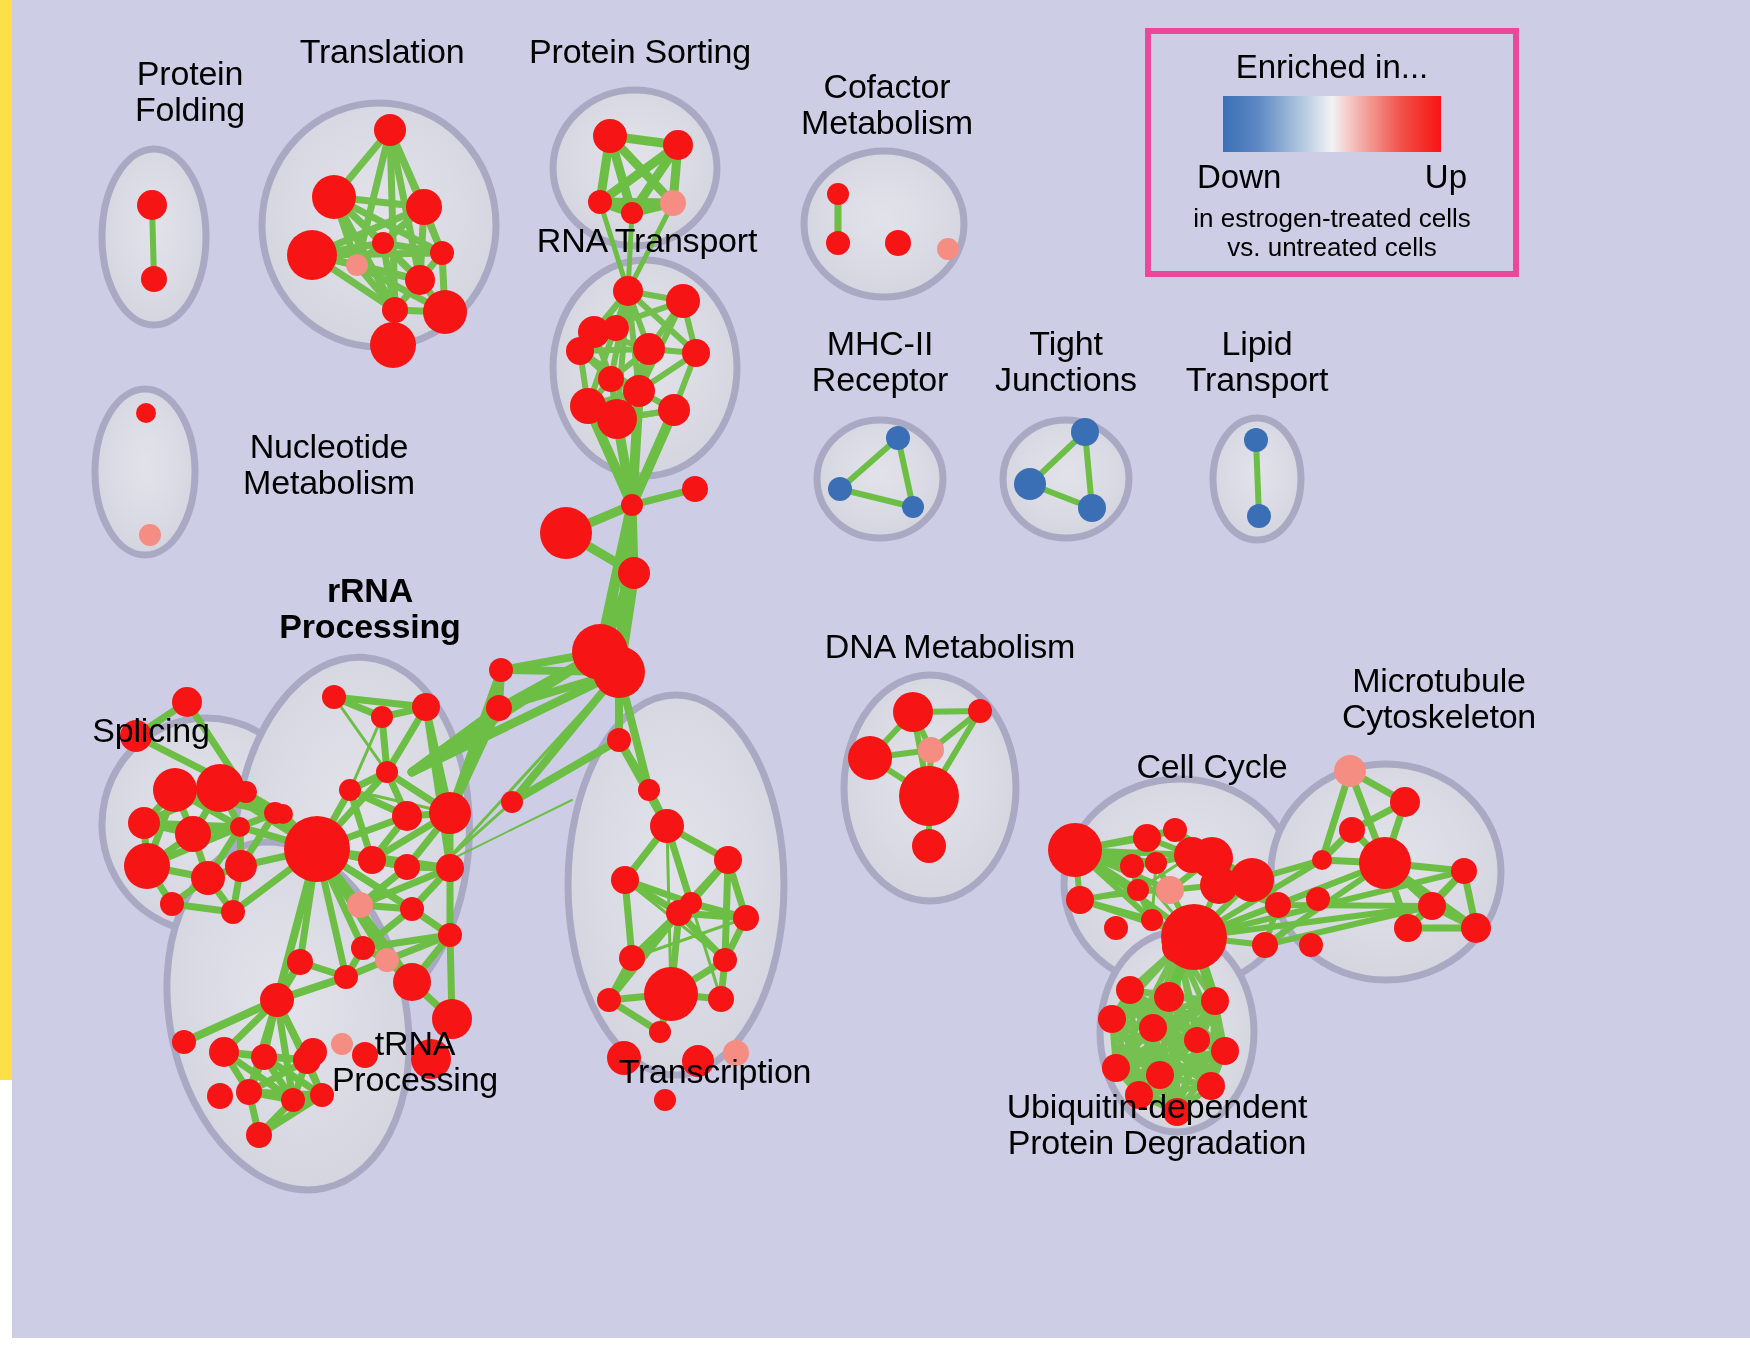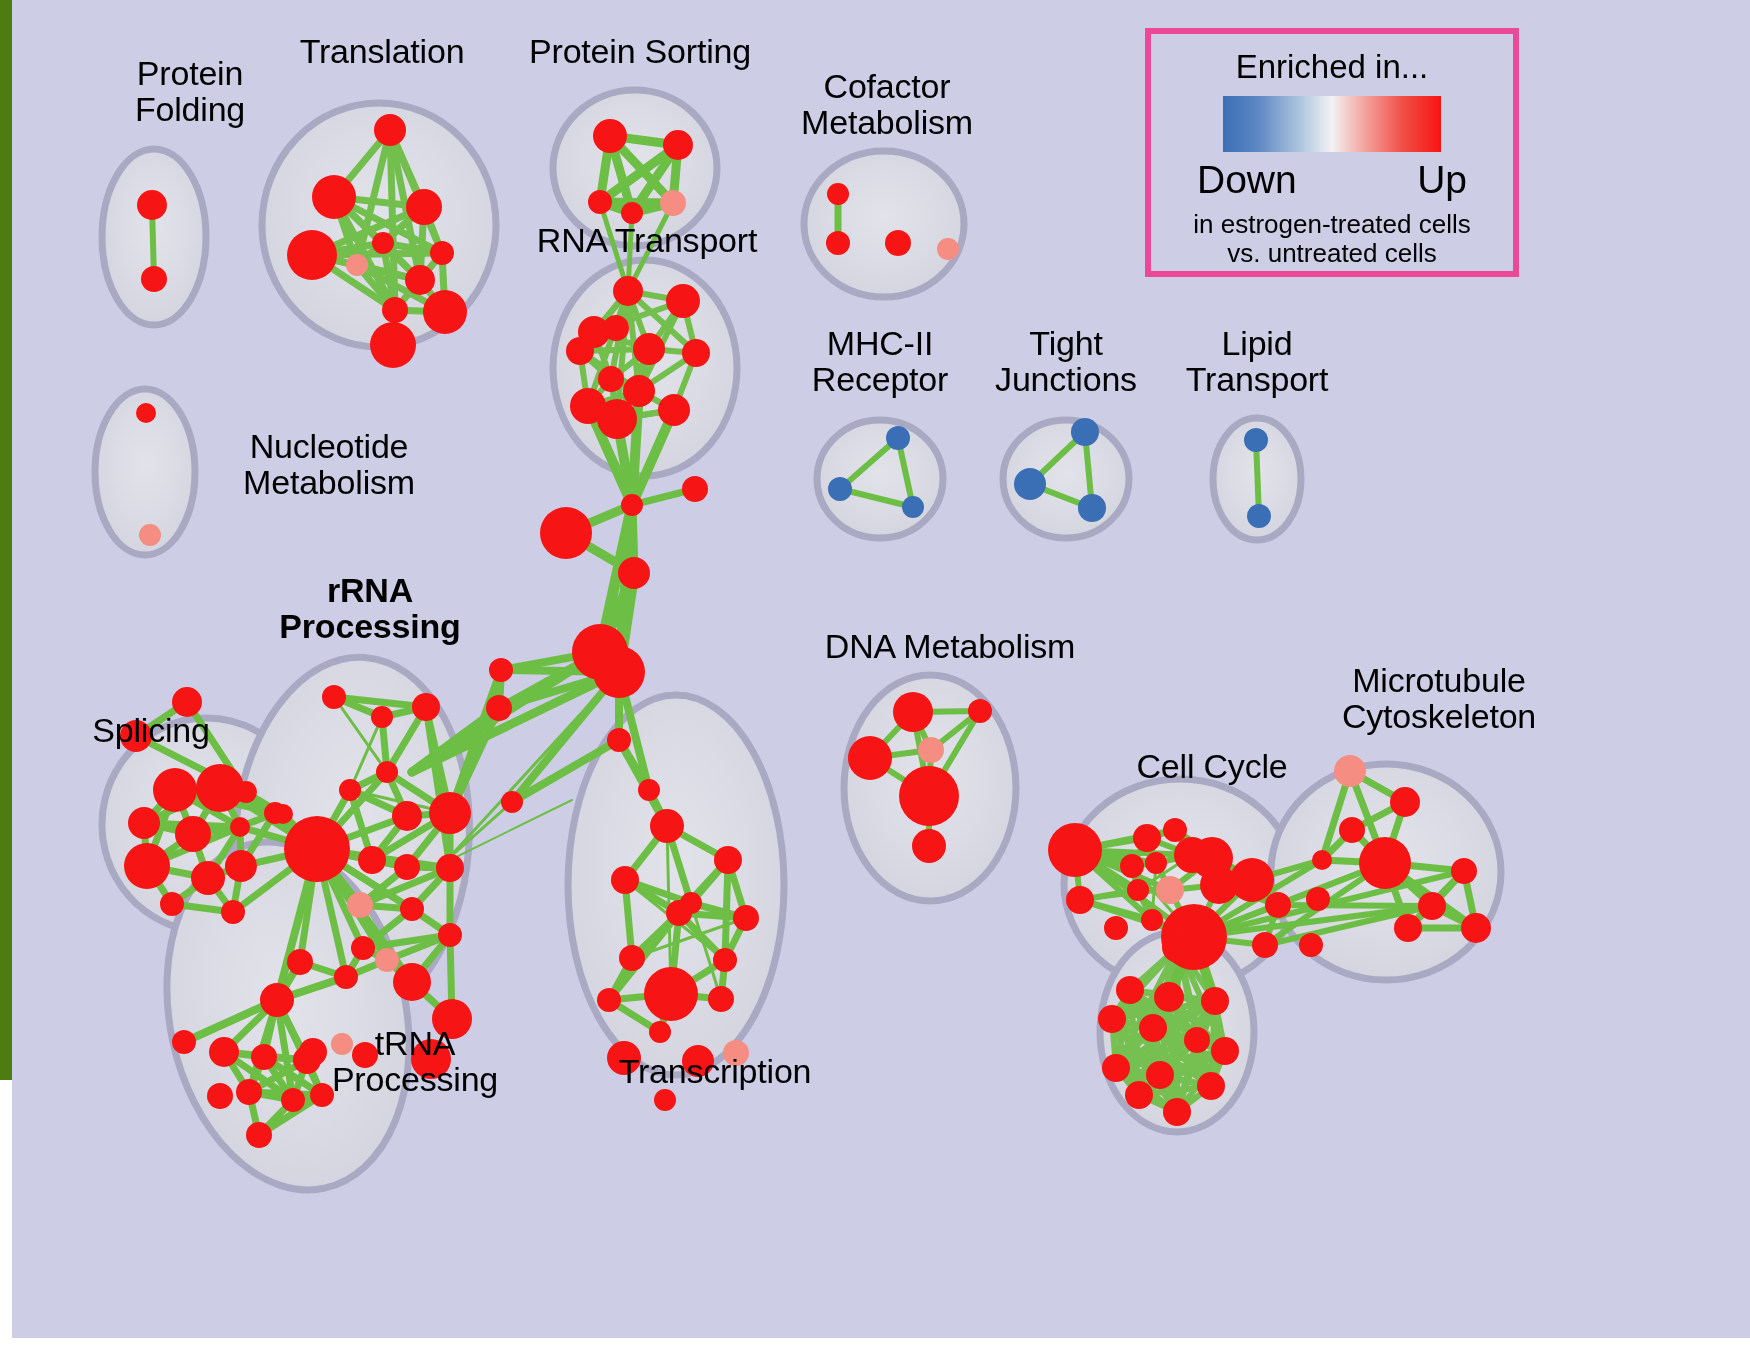--- a/index.html
+++ b/index.html
@@ -1,31 +1,31 @@
 <!DOCTYPE html>
 <html><head>
 <meta charset="utf-8">
 <style>
   html,body{margin:0;padding:0;background:#ffffff;}
   body{width:1750px;height:1360px;overflow:hidden;
        font-family:"Liberation Sans","DejaVu Sans",sans-serif;}
-  #stage{position:relative;width:1750px;height:1080px;background:#4d7c0f;}
+  #stage{position:relative;width:1750px;height:1080px;background:#fde047;}
   #canvasWrap{position:absolute;left:12px;top:0px;width:1738px;height:1338px;
               background:#cdcee6;overflow:hidden;}
   svg#net{position:absolute;left:0;top:0;width:1738px;height:1338px;display:block;}
   .clbl{position:absolute;color:#000;font-size:34px;line-height:1.06;
         text-align:center;white-space:pre;font-family:"Liberation Sans","DejaVu Sans",sans-serif;
         letter-spacing:-0.2px;}
   #legend{position:absolute;left:1133px;top:28px;width:374px;height:249px;
           background:#cdcee6;border:6px solid #ec4899;box-sizing:border-box;
           display:flex;flex-direction:column;align-items:center;}
   #legend .ttl{font-size:33px;color:#000;margin-top:14px;}
   #legend .bar{width:218px;height:56px;margin-top:10px;
         background:linear-gradient(to right,#3b6fb5 0%,#5d88c4 16%,#a8c1dd 34%,#f2f2f4 50%,#f4b3ae 62%,#f05048 82%,#f71414 100%);}
-  #legend .ends{width:270px;display:flex;justify-content:space-between;margin-top:6px;font-size:39px;}
+  #legend .ends{width:270px;display:flex;justify-content:space-between;margin-top:6px;font-size:33px;}
   #legend .sub{font-size:26px;line-height:1.12;text-align:center;margin-top:8px;}
 </style>
 </head>
 <body>
 
 <div id="stage">
   <div id="canvasWrap">
 
     <svg id="net" viewBox="0 0 1738 1338">
       <defs>
@@ -798,20 +798,22 @@
     <div class="clbl" style="left:44px;top:712px;width:190px;text-align:center;">Splicing</div>
     <div class="clbl" style="left:249px;top:572px;width:218px;font-weight:bold;">rRNA
 Processing</div>
     <div class="clbl" style="left:292px;top:1025px;width:222px;">tRNA
 Processing</div>
     <div class="clbl" style="left:558px;top:1053px;width:290px;">Transcription</div>
     <div class="clbl" style="left:790px;top:628px;width:296px;text-align:center;">DNA Metabolism</div>
     <div class="clbl" style="left:1085px;top:748px;width:230px;">Cell Cycle</div>
     <div class="clbl" style="left:1272px;top:662px;width:310px;">Microtubule
 Cytoskeleton</div>
+    <div class="clbl" style="left:960px;top:1088px;width:370px;">Ubiquitin-dependent
+Protein Degradation</div>
 
     <div id="legend">
       <div class="ttl">Enriched in...</div>
       <div class="bar"></div>
       <div class="ends">
         <span>Down</span>
         <span>Up</span>
       </div>
       <div class="sub">in estrogen-treated cells</div>
       <div class="sub" style="margin-top:0;">vs. untreated cells</div>

